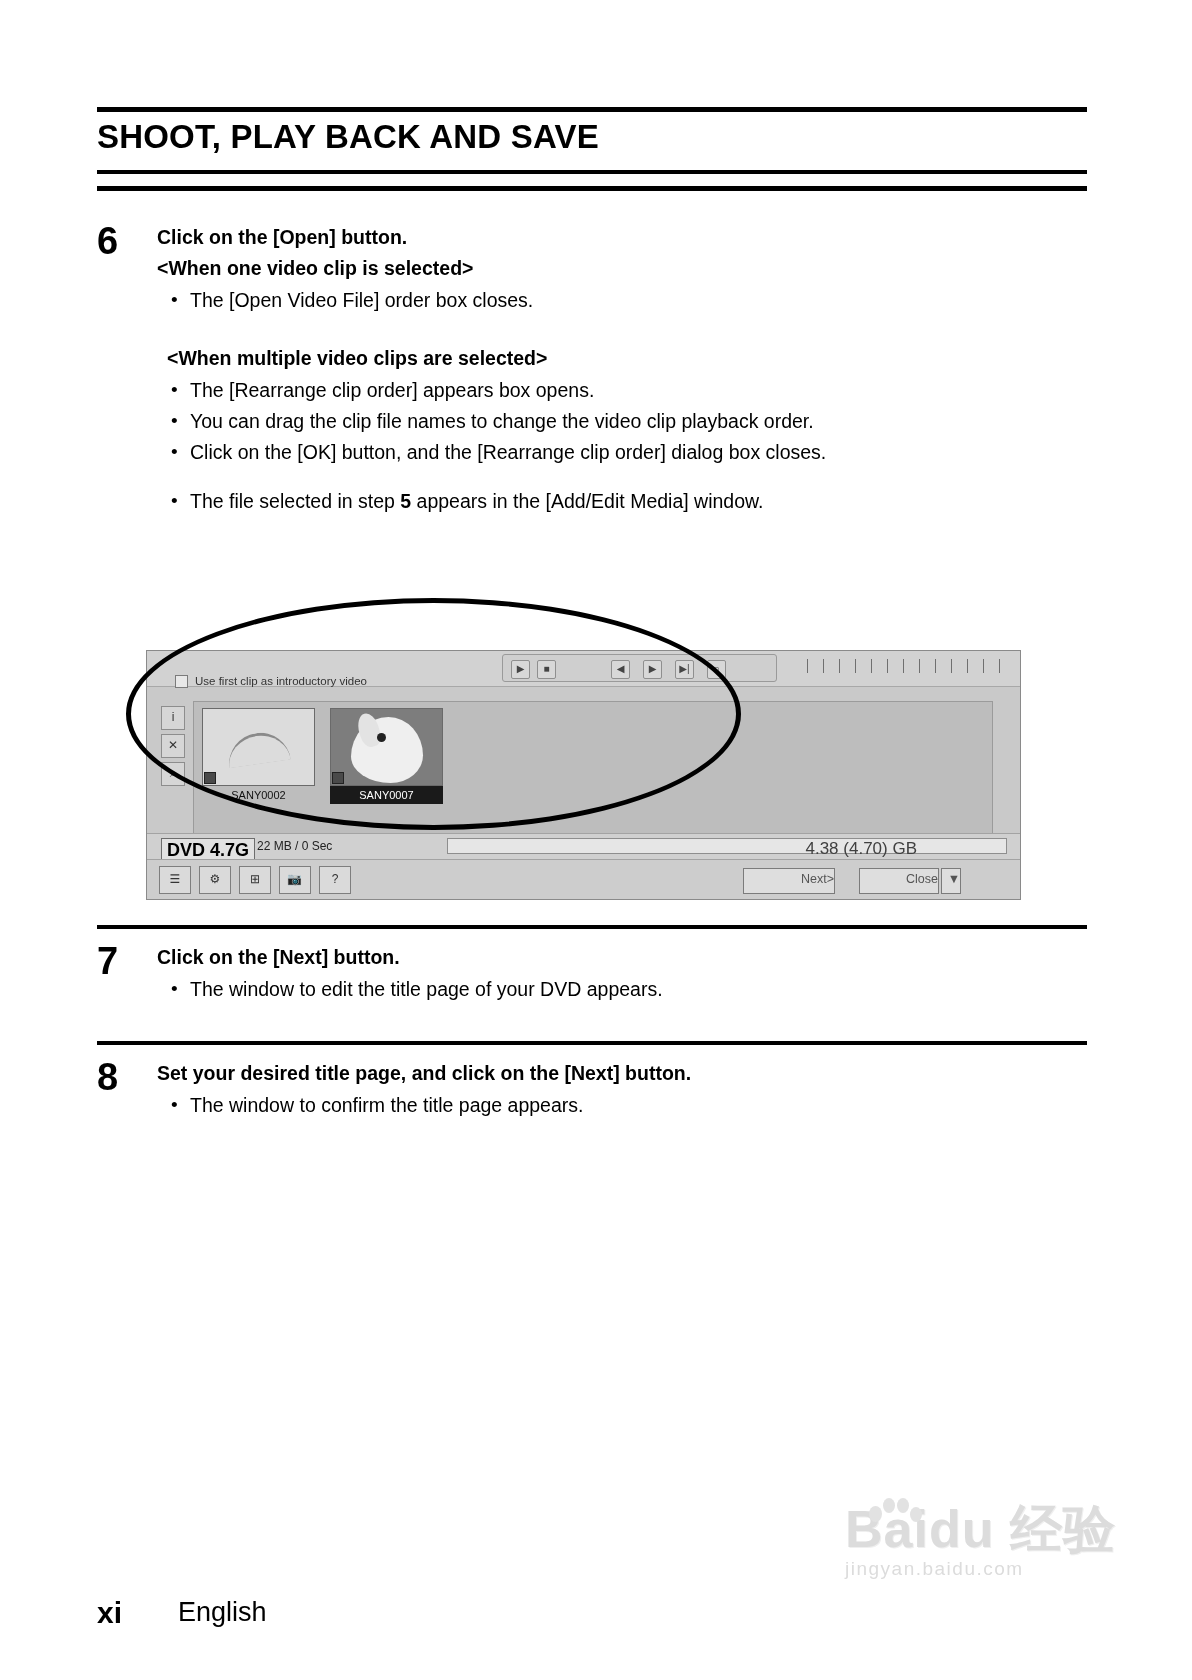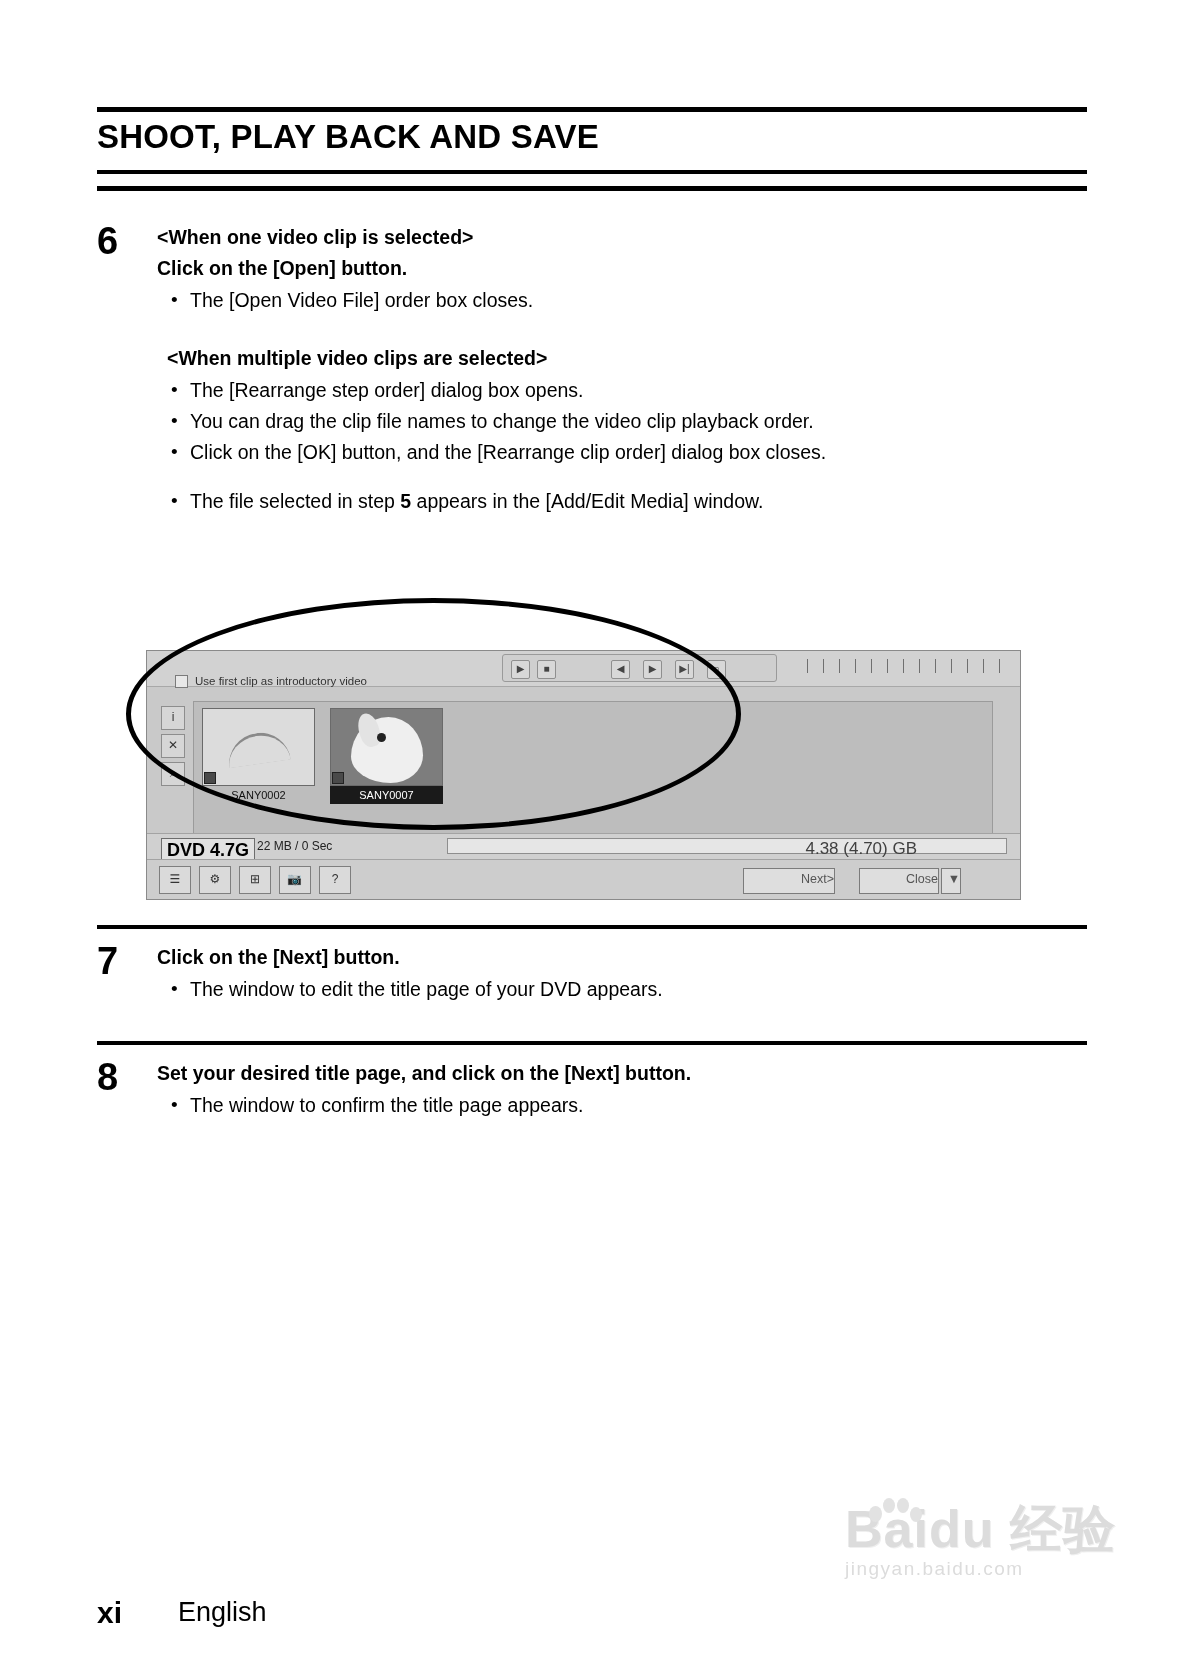--- a/index.html
+++ b/index.html
@@ -402,34 +402,34 @@
 <div class="page">
 
   <div class="header-rule-top"></div>
   <div class="header-title">SHOOT, PLAY BACK AND SAVE</div>
   <div class="header-rule-mid"></div>
   <div class="header-rule-bot"></div>
 
   <div class="step" style="top: 222px;">
     <div class="step-num">6</div>
     <div class="step-body">
+      <div class="step-head">Click on the [Open] button.</div>
       <div class="step-head">&lt;When one video clip is selected&gt;</div>
-      <div class="step-head">Click on the [Open] button.</div>
       <ul class="bullets">
         <li class="bullet">
           <span class="dot">•</span>
           <span>The [Open Video File] order box closes.</span>
         </li>
       </ul>
       <div class="spacer-md"></div>
       <div class="sub-head">&lt;When multiple video clips are selected&gt;</div>
       <ul class="bullets">
         <li class="bullet">
           <span class="dot">•</span>
-          <span>The [Rearrange step order] dialog box opens.</span>
+          <span>The [Rearrange clip order] appears box opens.</span>
         </li>
         <li class="bullet">
           <span class="dot">•</span>
           <span>You can drag the clip file names to change the video clip playback order.</span>
         </li>
         <li class="bullet">
           <span class="dot">•</span>
           <span>Click on the [OK] button, and the [Rearrange clip order] dialog box closes.</span>
         </li>
       </ul>

